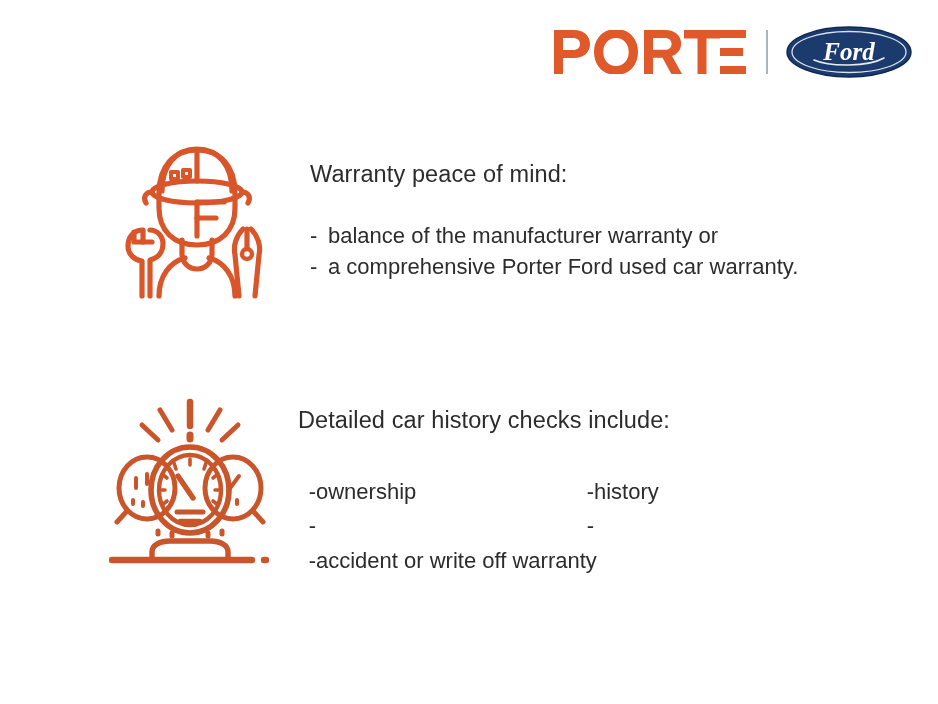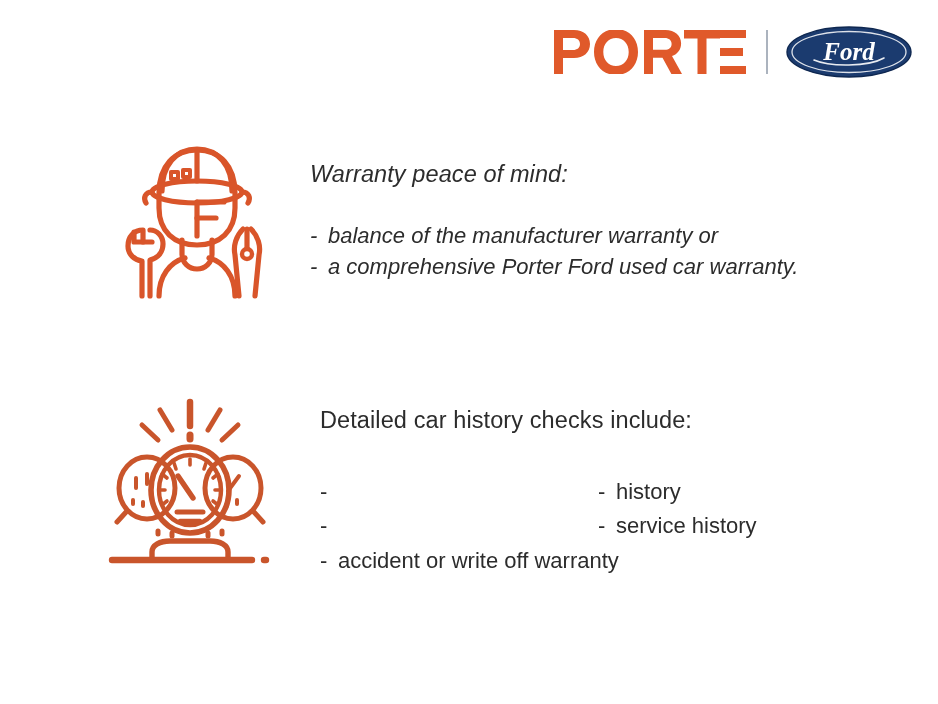--- a/index.html
+++ b/index.html
@@ -44,33 +44,33 @@
     opacity: .75;
   }
   .ford-oval { display: block; }
 
   
   .block {
     position: absolute;
     display: flex;
     align-items: flex-start;
   }
-  .block-warranty { top: 136px; left: 112px; font-style: italic; }
+  .block-warranty { top: 136px; left: 112px; }
   .block-history  { top: 392px; left: 100px; }
 
   .block-icon {
     flex: 0 0 auto;
   }
   .block-icon svg { display: block; }
 
   .block-body {
     position: relative;
   }
   .block-warranty .block-body { margin-left: 28px; padding-top: 24px; }
-  .block-history  .block-body { margin-left: 40px; padding-top: 14px; }
+  .block-history  .block-body { margin-left: 18px; padding-top: 14px; text-align: right; }
 
   .block-heading {
     font-size: 23.5px;
     font-weight: 400;
     color: #2c2c2c;
     letter-spacing: .1px;
     line-height: 1.2;
     margin: 0;
     white-space: nowrap;
   }
@@ -281,34 +281,34 @@
       </svg>
     </div>
 
     <div class="block-body">
       <p class="block-heading">Detailed car history checks include:</p>
 
       <ul class="bullet-list">
         <li class="bullet-row">
           <span class="bullet-item col-a">
             <span class="bullet-dash">-</span>
+            <span class="bullet-text">ownership</span>
           </span>
           <span class="bullet-item col-b">
             <span class="bullet-dash">-</span>
             <span class="bullet-text">history</span>
           </span>
         </li>
 
         <li class="bullet-row">
           <span class="bullet-item col-a">
             <span class="bullet-dash">-</span>
           </span>
           <span class="bullet-item col-b">
             <span class="bullet-dash">-</span>
-            <span class="bullet-text">service history</span>
           </span>
         </li>
 
         <li class="bullet-row">
           <span class="bullet-item">
             <span class="bullet-dash">-</span>
             <span class="bullet-text">accident or write off warranty</span>
           </span>
         </li>
       </ul>

